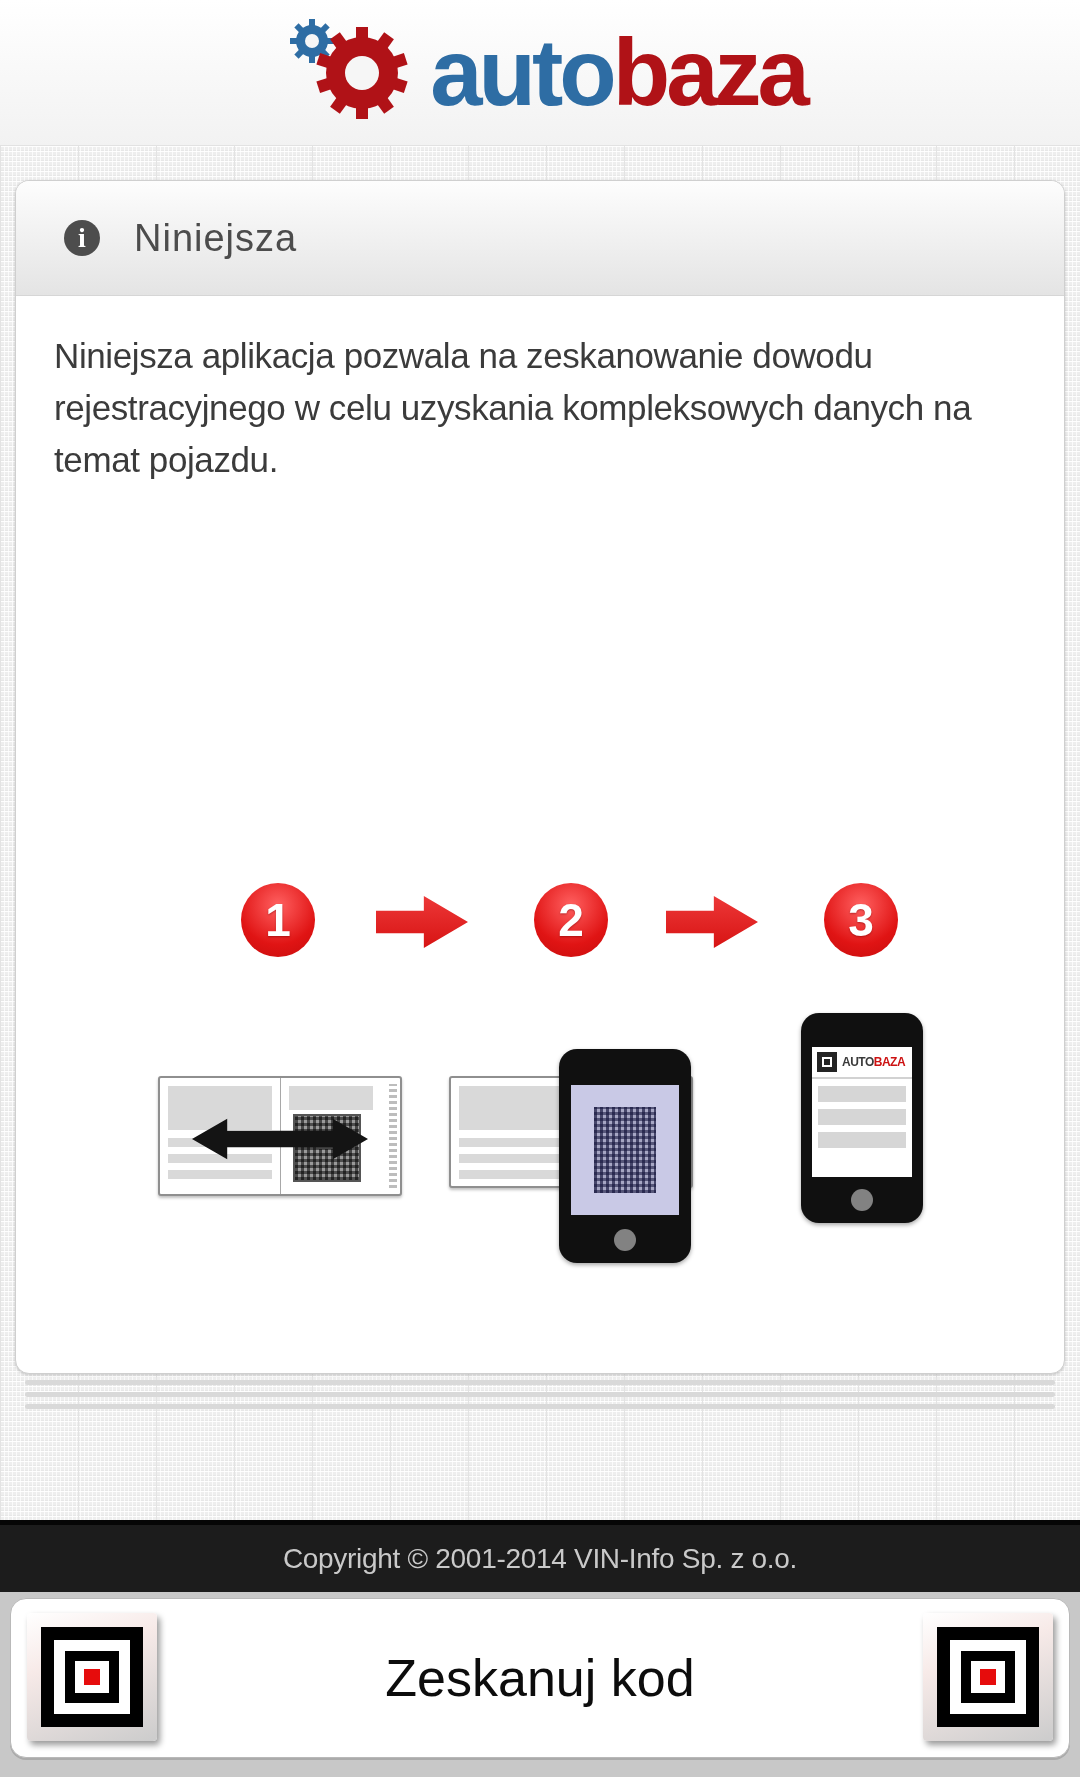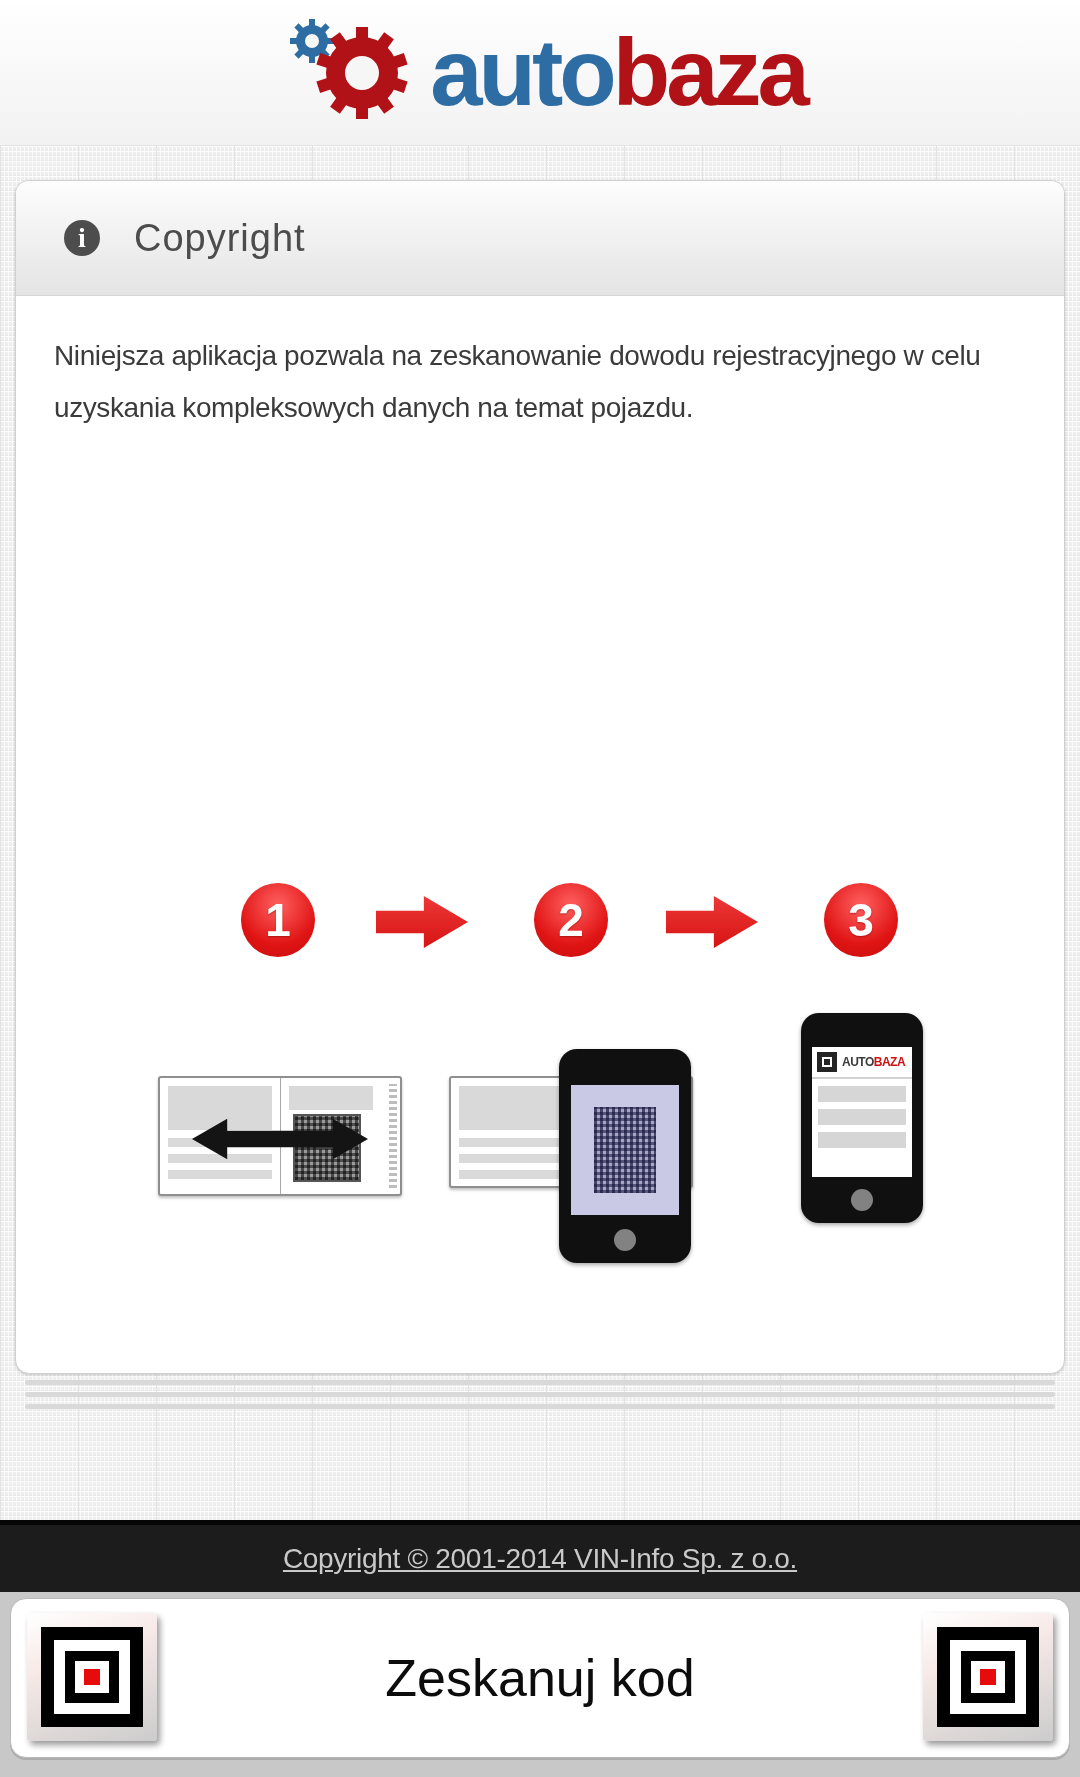--- a/index.html
+++ b/index.html
@@ -34,21 +34,21 @@
 
   .panel-header{height:115px;border-radius:13px 13px 0 0;
     background:linear-gradient(#fdfdfd,#e4e4e4);border-bottom:1px solid #d6d6d6;
     display:flex;align-items:center;padding-left:48px;box-sizing:border-box;}
   .info-icon{width:36px;height:36px;border-radius:50%;background:#4d4d4d;color:#fff;
     display:flex;align-items:center;justify-content:center;
     font:bold 28px "Liberation Serif",serif;margin-right:34px;flex:0 0 auto;}
   .panel-title{font-size:38px;color:#4c4c4c;letter-spacing:1px;}
 
   .panel-body{padding:34px 38px 0 38px;}
-  .panel-body p{font-size:28px;line-height:52px;color:#3b3b3b;margin:0 0 38px 0;
+  .panel-body p{font-size:35px;line-height:52px;color:#3b3b3b;margin:0 0 38px 0;
     letter-spacing:-0.4px;max-width:940px;}
 
   
   .illu{position:absolute;left:0;right:0;top:700px;height:400px;}
   .step-circle{position:absolute;top:2px;width:74px;height:74px;border-radius:50%;
     background:radial-gradient(circle at 50% 30%,#ff6060,#e01414 62%,#c60c0c);
     color:#fff;font-weight:bold;font-size:46px;display:flex;align-items:center;justify-content:center;
     text-shadow:0 1px 2px rgba(120,0,0,.5);}
   .sc1{left:225px;} .sc2{left:518px;} .sc3{left:808px;}
   .step-arrow{position:absolute;top:10px;width:92px;height:62px;
@@ -95,21 +95,21 @@
   .p3qr{width:20px;height:20px;background:#242424;position:relative;flex:0 0 auto;}
   .p3qr::after{content:"";position:absolute;left:5px;top:5px;width:10px;height:10px;
     background:#242424;border:2px solid #fff;box-sizing:border-box;}
   .p3logo{font-size:12px;font-weight:bold;letter-spacing:-0.5px;text-transform:uppercase;white-space:nowrap;}
   .p3logo .a{color:#3a3a3a;} .p3logo .b{color:#cc1111;}
   .p3row{height:16px;background:#d6d6d6;margin:7px 6px 0 6px;}
 
   
   .copyright{position:absolute;left:0;right:0;top:1520px;height:67px;background:#1c1c1c;
     border-top:5px solid #060606;display:flex;align-items:center;justify-content:center;
-    font-size:28px;color:#c9c9c9;letter-spacing:-0.3px;text-decoration:underline;}
+    font-size:28px;color:#c9c9c9;letter-spacing:-0.3px;}
 
   
   .scan-zone{position:absolute;left:0;right:0;top:1592px;height:207px;background:#c8c8c8;}
   .scan-button{position:absolute;left:10px;right:10px;top:6px;height:158px;background:#ffffff;
     border:1px solid #b9b9b9;border-radius:16px;box-shadow:0 2px 0 #ababab;
     display:flex;align-items:center;justify-content:center;cursor:pointer;}
   .scan-label{font-size:52px;color:#0c0c0c;}
   .qr-plate{position:absolute;top:14px;width:130px;height:128px;border-radius:4px;
     background:linear-gradient(160deg,#ffffff 0%,#f7eae8 35%,#cccccc 100%);
     box-shadow:3px 4px 6px rgba(0,0,0,0.4);
@@ -166,21 +166,21 @@
       </span>
       <span class="logo-text">
         <span class="logo-auto">auto</span><span class="logo-baza">baza</span>
       </span>
     </div>
   </div>
 
   <div class="panel">
     <div class="panel-header">
       <span class="info-icon">i</span>
-      <span class="panel-title">Copyright</span>
+      <span class="panel-title">Niniejsza</span>
     </div>
     <div class="panel-body">
       <p>Niniejsza aplikacja pozwala na zeskanowanie dowodu rejestracyjnego w celu uzyskania kompleksowych danych na temat pojazdu.</p>
     </div>
 
     <div class="illu">
       <div class="step-circle sc1">1</div>
       <div class="step-arrow sa1"></div>
       <div class="step-circle sc2">2</div>
       <div class="step-arrow sa2"></div>

